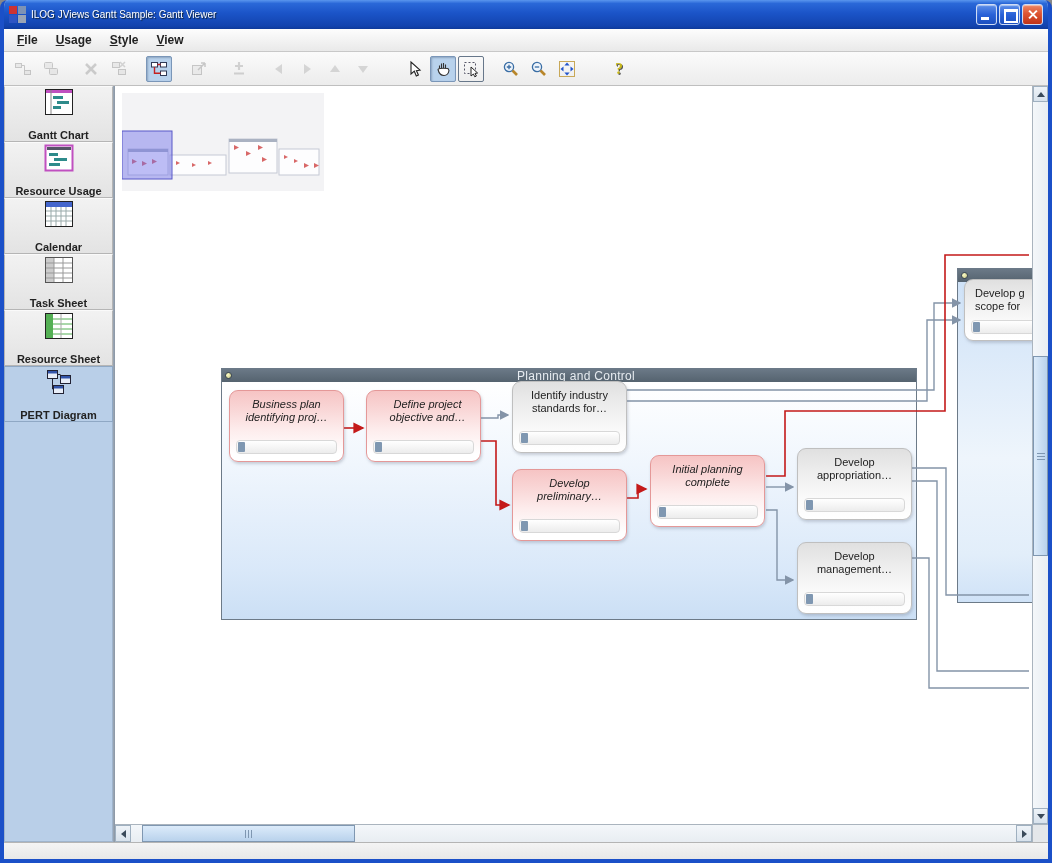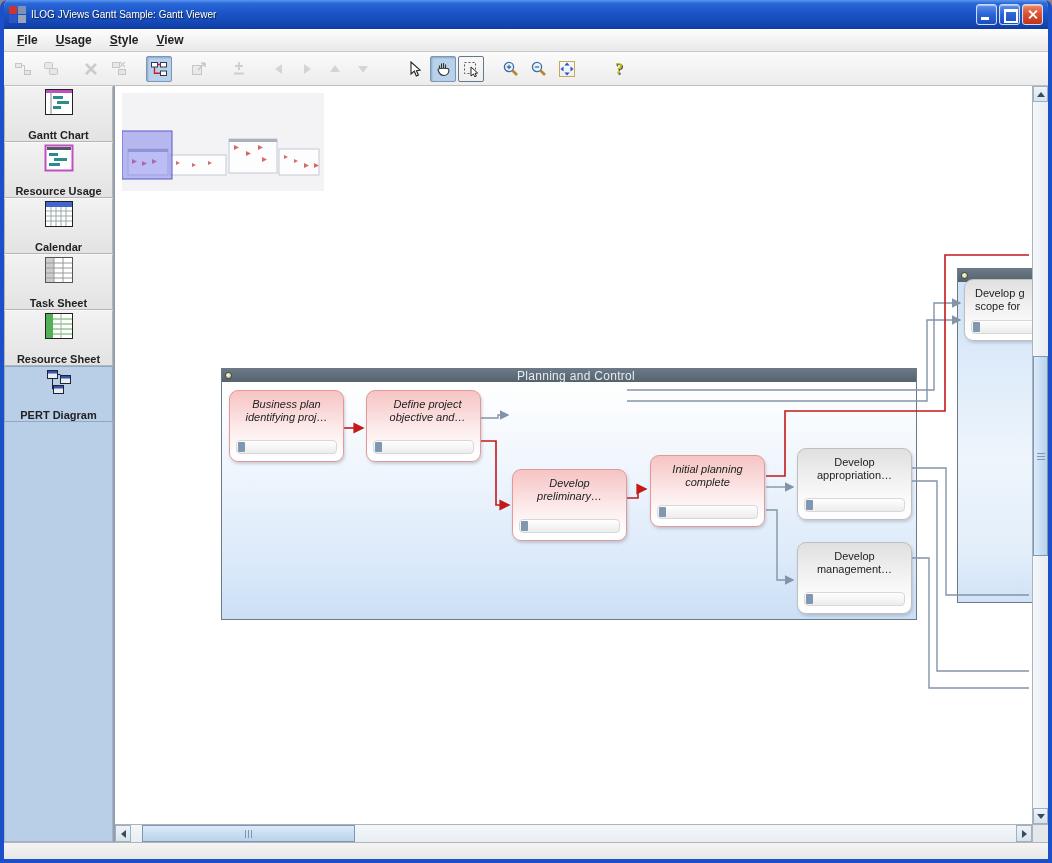--- a/index.html
+++ b/index.html
@@ -392,20 +392,29 @@
         </div>
         <div class="node pink" style="left:251px; top:304px;padding-left:8px;">
           <div class="nlabel">
               <div>Define project</div>
               <div>objective and…</div>
             </div>
           <div class="pbar">
               <div class="pchip"></div>
             </div>
         </div>
+        <div class="node gray" style="left:397px; top:295px;">
+          <div class="nlabel">
+              <div>Identify industry</div>
+              <div>standards for…</div>
+            </div>
+          <div class="pbar">
+              <div class="pchip"></div>
+            </div>
+        </div>
         <div class="node pink" style="left:397px; top:383px;">
           <div class="nlabel">
               <div>Develop</div>
               <div>preliminary…</div>
             </div>
           <div class="pbar">
               <div class="pchip"></div>
             </div>
         </div>
         <div class="node pink" style="left:535px; top:369px;">

